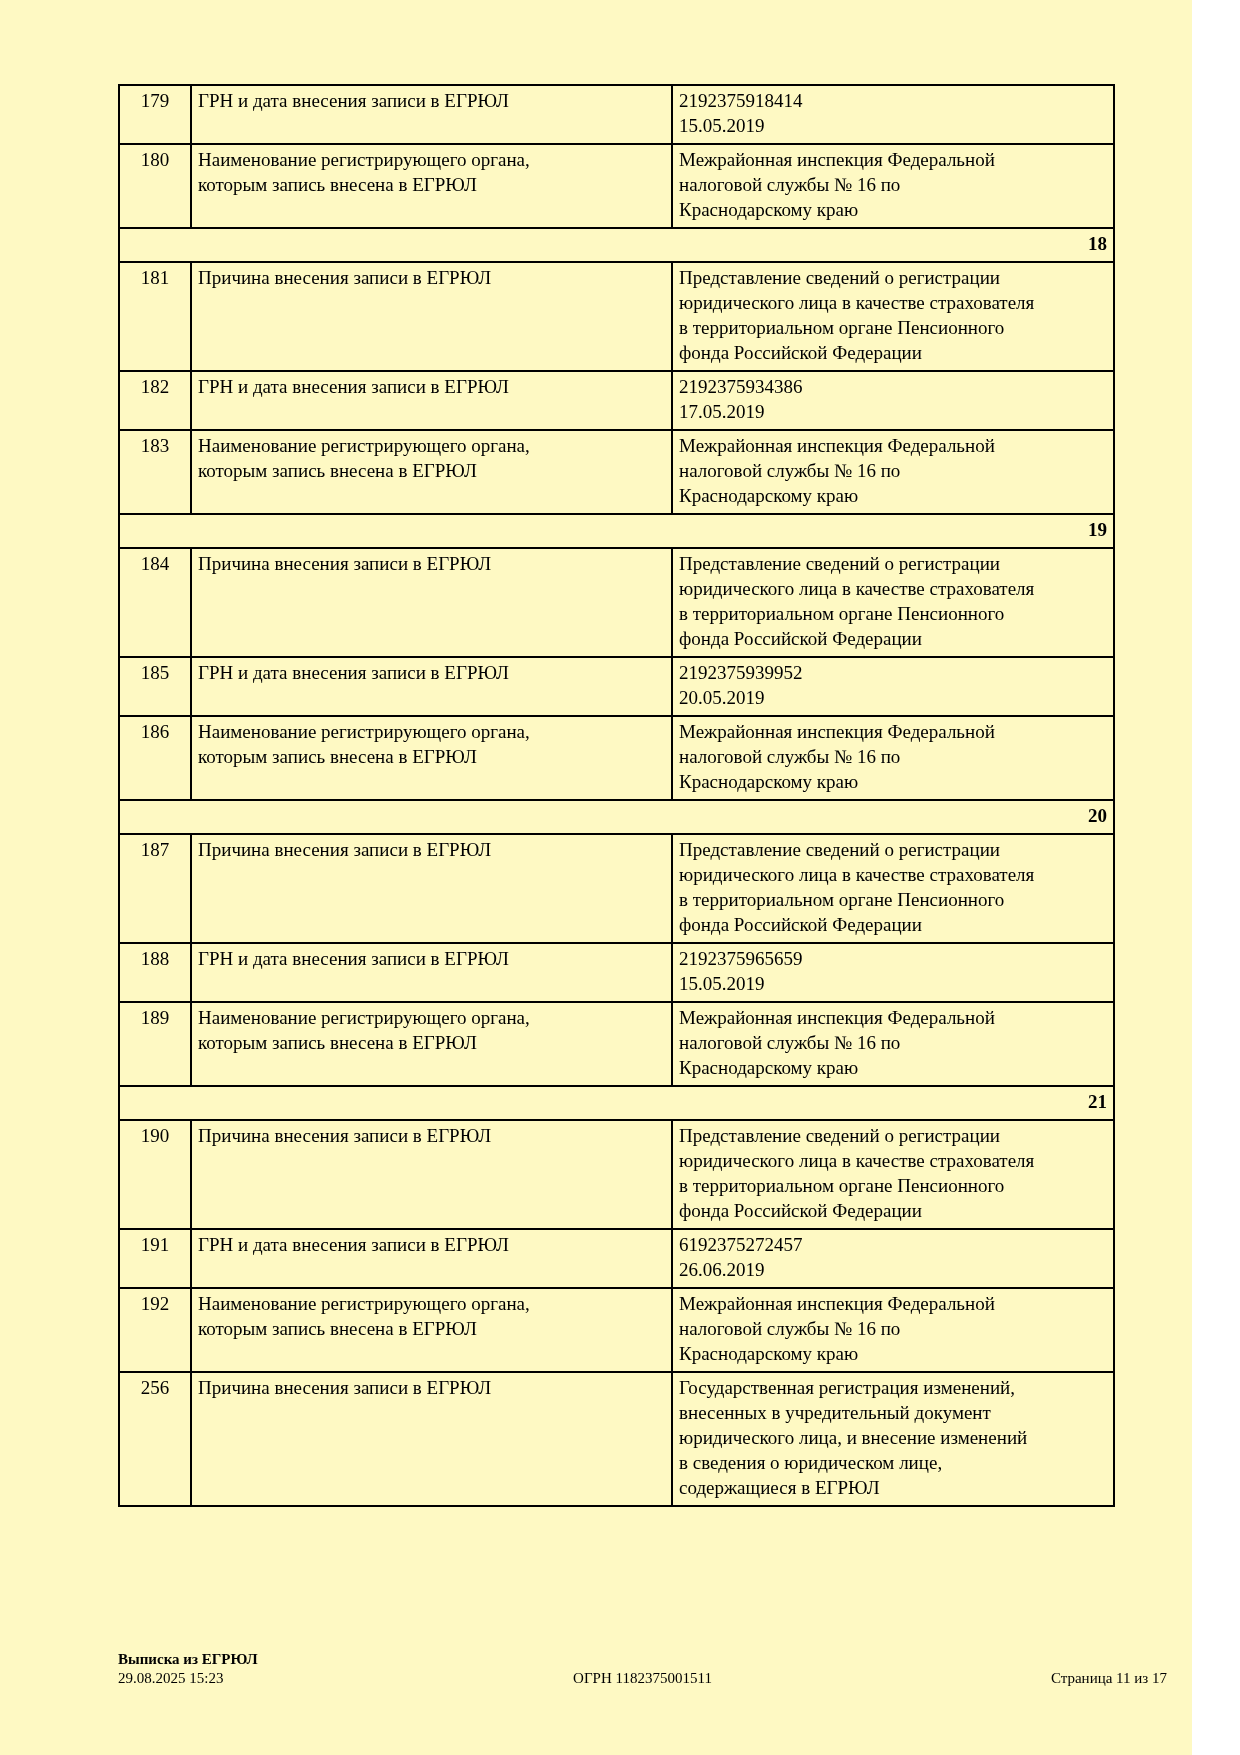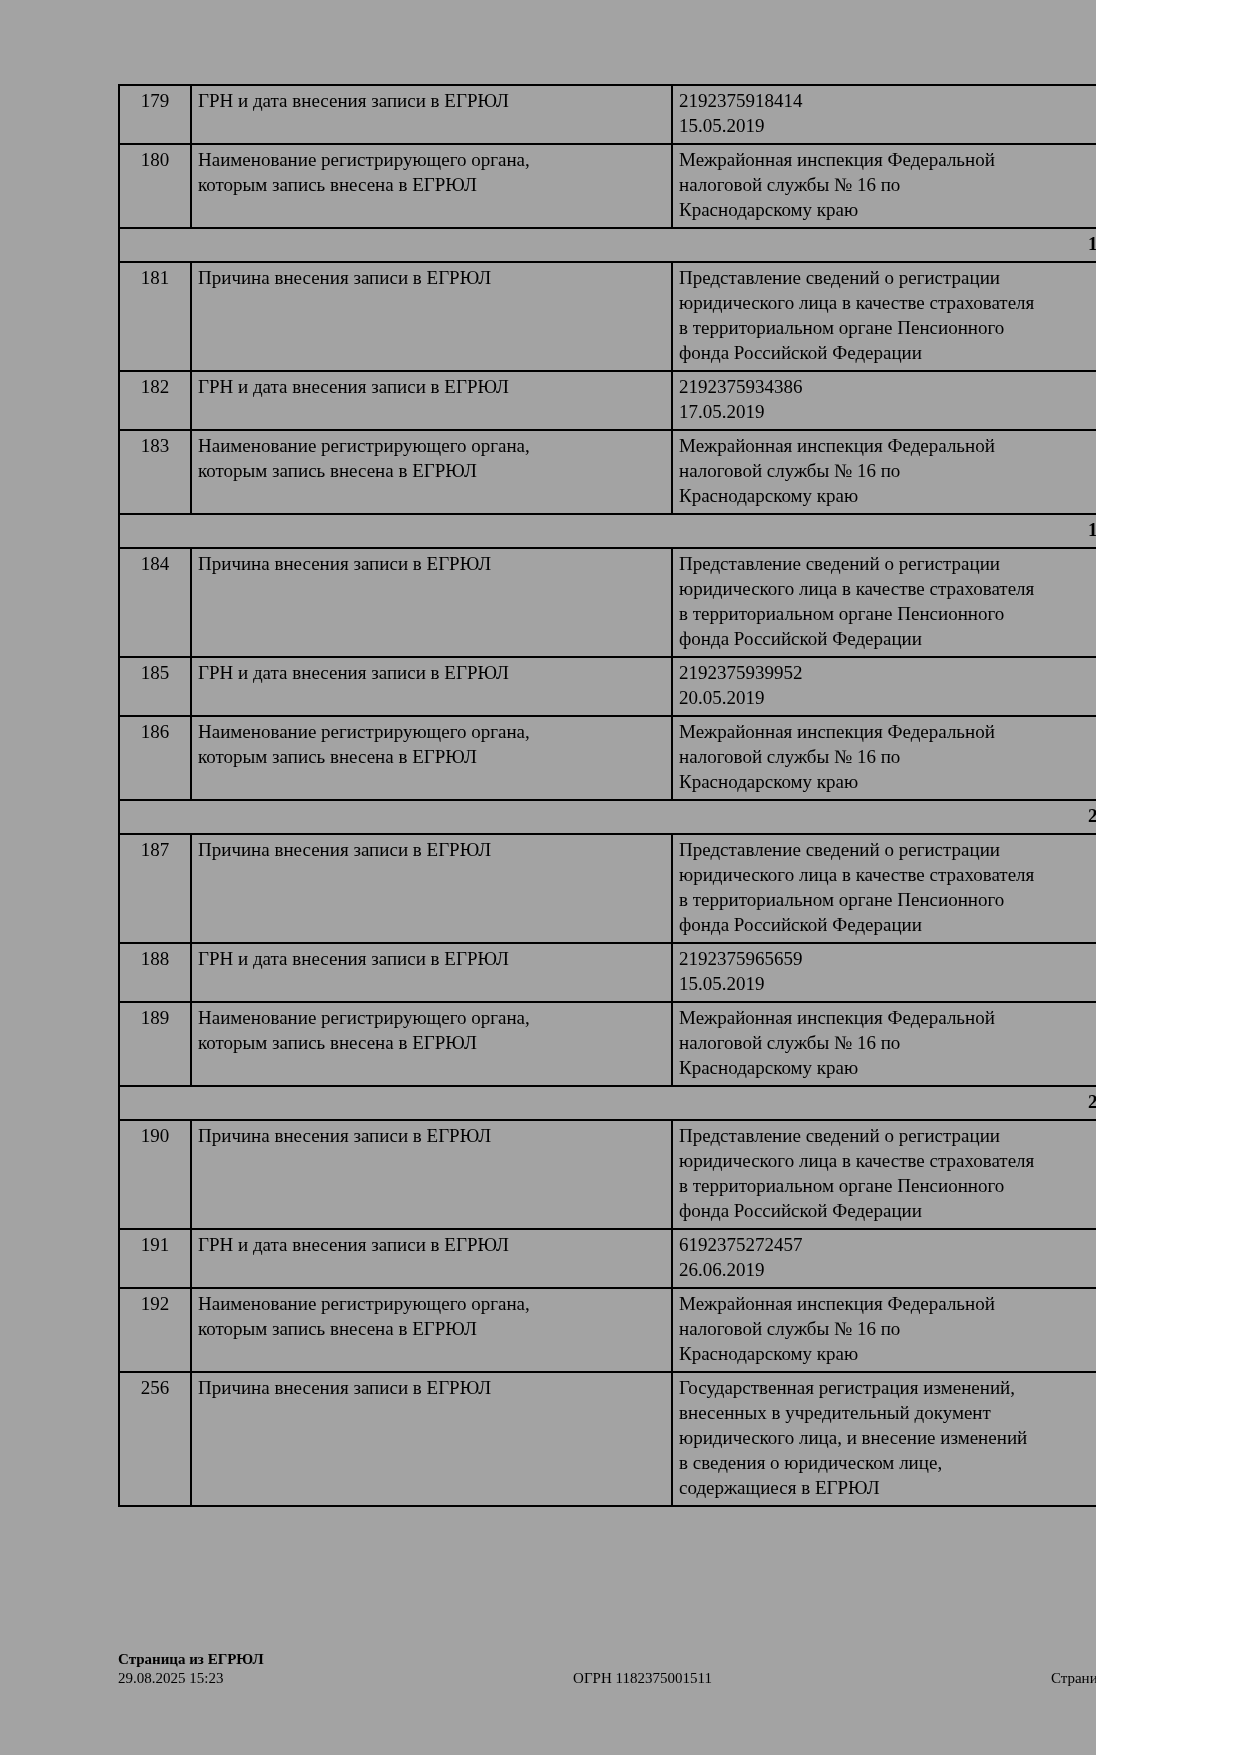--- a/index.html
+++ b/index.html
@@ -1,20 +1,20 @@
 <!DOCTYPE html>
 <html><head>
 <meta charset="utf-8">
 <style>
   html, body { margin: 0; padding: 0; background: #ffffff; }
   .page {
     position: relative;
-    width: 1096px;
+    width: 1192px;
     height: 1755px;
-    background: #a3a3a3;
+    background: #fef9c3;
     font-family: "Liberation Serif", serif;
     color: #000000;
     overflow: hidden;
   }
   table.egrul-table {
     position: absolute;
     left: 118px;
     top: 84px;
     width: 995px;
     border-collapse: collapse;
@@ -188,21 +188,21 @@
           <td class="value-cell">Государственная регистрация изменений,
 внесенных в учредительный документ
 юридического лица, и внесение изменений
 в сведения о юридическом лице,
 содержащиеся в ЕГРЮЛ</td>
         </tr>
       </tbody>
   </table>
 
   <div class="footer">
-    <div class="footer-title">Страница из ЕГРЮЛ</div>
+    <div class="footer-title">Выписка из ЕГРЮЛ</div>
     <div class="footer-line2">
       <span class="footer-datetime">29.08.2025 15:23</span>
       <span class="footer-ogrn">ОГРН 1182375001511</span>
       <span class="footer-page">Страница 11 из 17</span>
     </div>
   </div>
 
 </div>
 
 </body></html>

